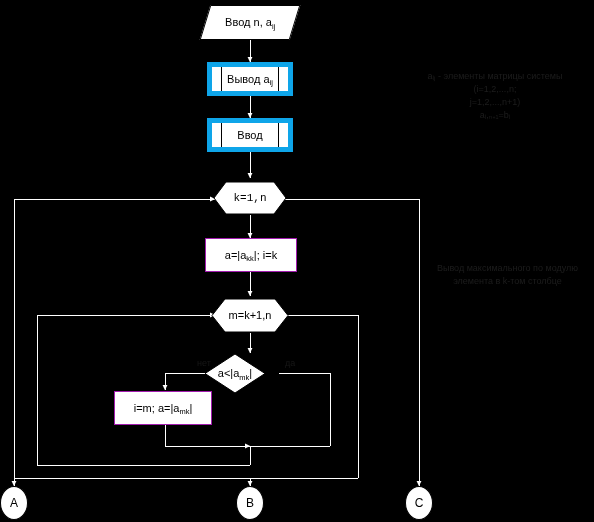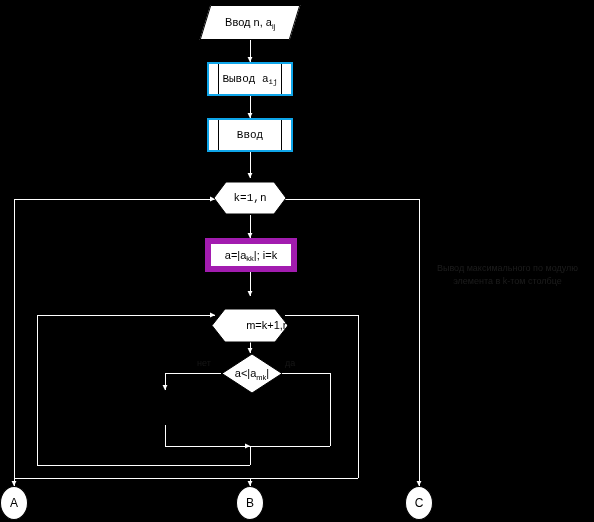--- a/index.html
+++ b/index.html
@@ -36,37 +36,36 @@
   
   .io {
     border: 1px solid #000;
     transform: skewX(-17deg);
   }
   .io > .txt {
     transform: skewX(17deg);
   }
   
   .predef {
-    border: 2px solid #0ea5e9;
-    font-family: Liberation Mono, monospace;
+    border: 5px solid #0ea5e9;
   }
   .predef::before,
   .predef::after {
     content: "";
     position: absolute;
     top: 0;
     bottom: 0;
     width: 0;
     border-left: 1px solid #000;
   }
   .predef::before { left: 9px; }
   .predef::after  { right: 9px; }
   
   .process {
-    border: 6px solid #a21caf;
+    border: 1px solid #a21caf;
   }
   
   .hex {
     background: transparent;
     border: none;
   }
   .hex .hexbg {
     position: absolute;
     left: 0; top: 0;
     width: 100%;
@@ -201,45 +200,52 @@
     <svg class="hexbg" viewBox="0 0 74 34" preserveAspectRatio="none">
       <polygon points="13,1 61,1 73,17 61,33 13,33 1,17" fill="#ffffff" stroke="#000000" stroke-width="1"></polygon>
     </svg>
     <span class="txt">k=1,n</span>
   </div>
 
   <div class="node process" style="left:205px; top:238px; width:92px; height:34px;">
     <span class="txt"><span>a=|a</span><sub>kk</sub><span>|; i=k</span></span>
   </div>
 
-  <div class="node hex" style="left:211px; top:308px; width:78px; height:35px;justify-content:flex-end;">
+  <div class="node hex" style="left:211px; top:298px; width:78px; height:35px;">
     <svg class="hexbg" viewBox="0 0 78 35" preserveAspectRatio="none">
       <polygon points="14,1 64,1 77,17.5 64,34 14,34 1,17.5" fill="#ffffff" stroke="#000000" stroke-width="1"></polygon>
     </svg>
     <span class="txt">m=k+1,n</span>
   </div>
 
-  <div class="node diamond" style="left:221px; top:353px; width:62px; height:41px;">
+  <div class="node diamond" style="left:204px; top:353px; width:62px; height:41px;">
     <svg class="dbg" viewBox="0 0 62 41" preserveAspectRatio="none">
       <polygon points="31,1 61,20.5 31,40 1,20.5" fill="#ffffff" stroke="#000000" stroke-width="1"></polygon>
     </svg>
     <span class="txt"><span>a&lt;|a</span><sub>mk</sub><span>|</span></span>
   </div>
 
+  <div class="node process" style="left:114px; top:391px; width:98px; height:34px;">
+    <span class="txt"><span>i=m; a=|a</span><sub>mk</sub><span>|</span></span>
+  </div>
 
   <div class="branch-label" style="left:197px; top:358px;">нет</div>
   <div class="branch-label" style="left:285px; top:358px;">да</div>
 
   <div class="connector" style="left:0px; top:486px;">
     <span>A</span>
   </div>
   <div class="connector" style="left:236px; top:486px;">
     <span>B</span>
   </div>
   <div class="connector" style="left:405px; top:486px;">
     <span>C</span>
   </div>
 
+  <div class="note" style="left:400px; top:70px; width:190px;">aᵢⱼ - элементы матрицы системы
+(i=1,2,...,n;
+j=1,2,...,n+1)
+aᵢ,ₙ₊₁=bᵢ</div>
 
   <div class="note" style="left:425px; top:262px; width:165px;">Вывод максимального по модулю
 элемента в k-том столбце</div>
 
 </div>
 
 </body></html>

